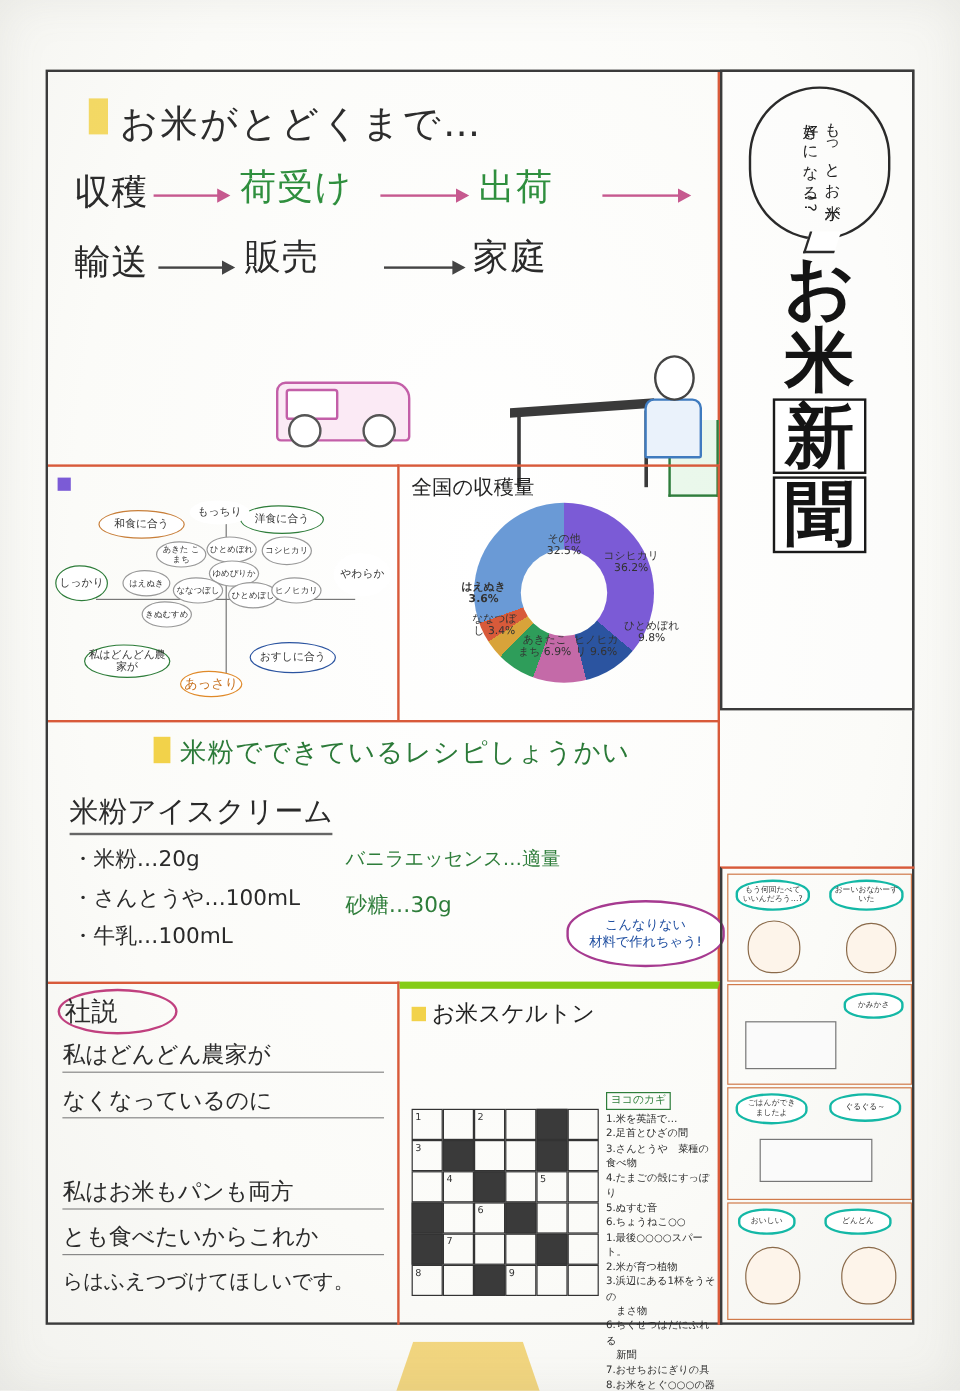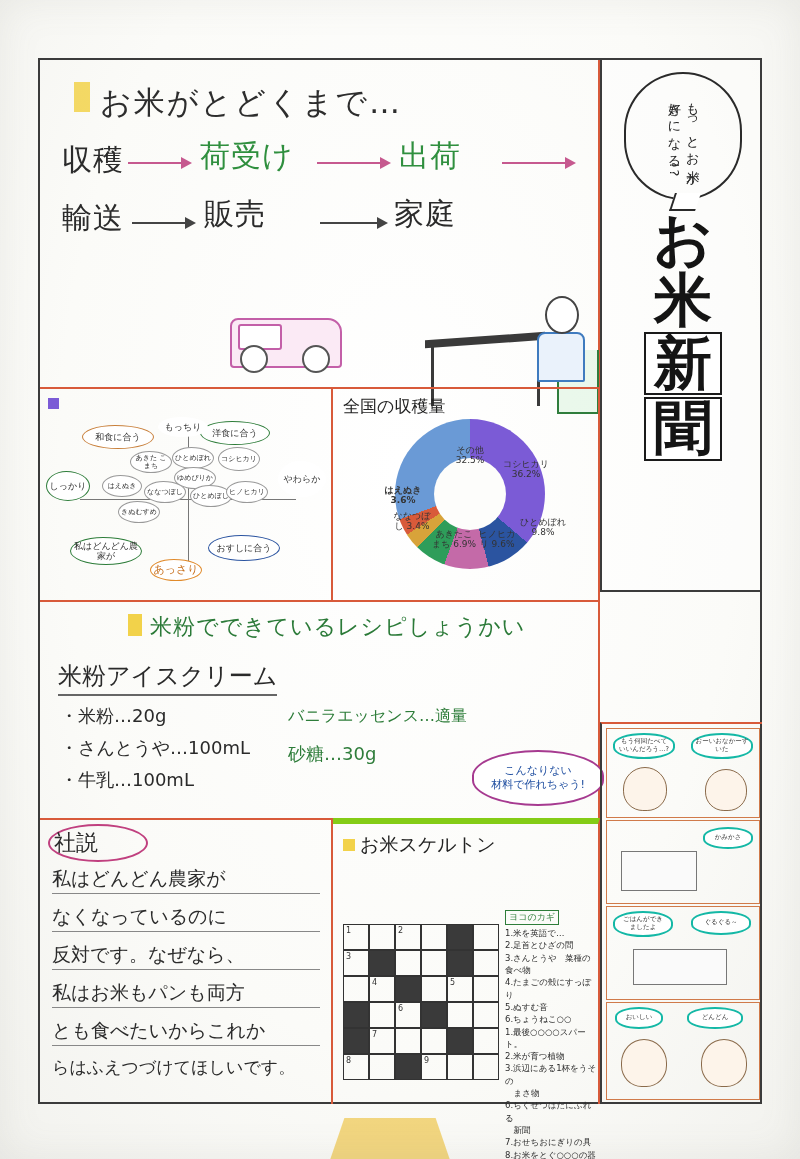--- a/index.html
+++ b/index.html
@@ -640,21 +640,20 @@
       <span>こんなりない</span>
       <span>材料で作れちゃう!</span>
     </div>
   </div>
 
   <div class="sec-edit">
     <div class="edit-title-oval"></div>
     <div class="edit-title">社説</div>
     <div class="edit-line" style="top:46px;">私はどんどん農家が</div>
     <div class="edit-line" style="top:84px;">なくなっているのに</div>
-    <div class="edit-line" style="top:122px;">反対です。なぜなら、</div>
     <div class="edit-line" style="top:198px;">とも食べたいからこれか</div>
     <div class="edit-line" style="top:160px;">私はお米もパンも両方</div>
     <div class="edit-line" style="top:236px; font-size:17px; border-bottom:none;">らはふえつづけてほしいです。</div>
   </div>
 
   <div class="sec-cross">
     <div class="cross-title">
       <span class="sq"></span><span>お米スケルトン</span>
     </div>
 

